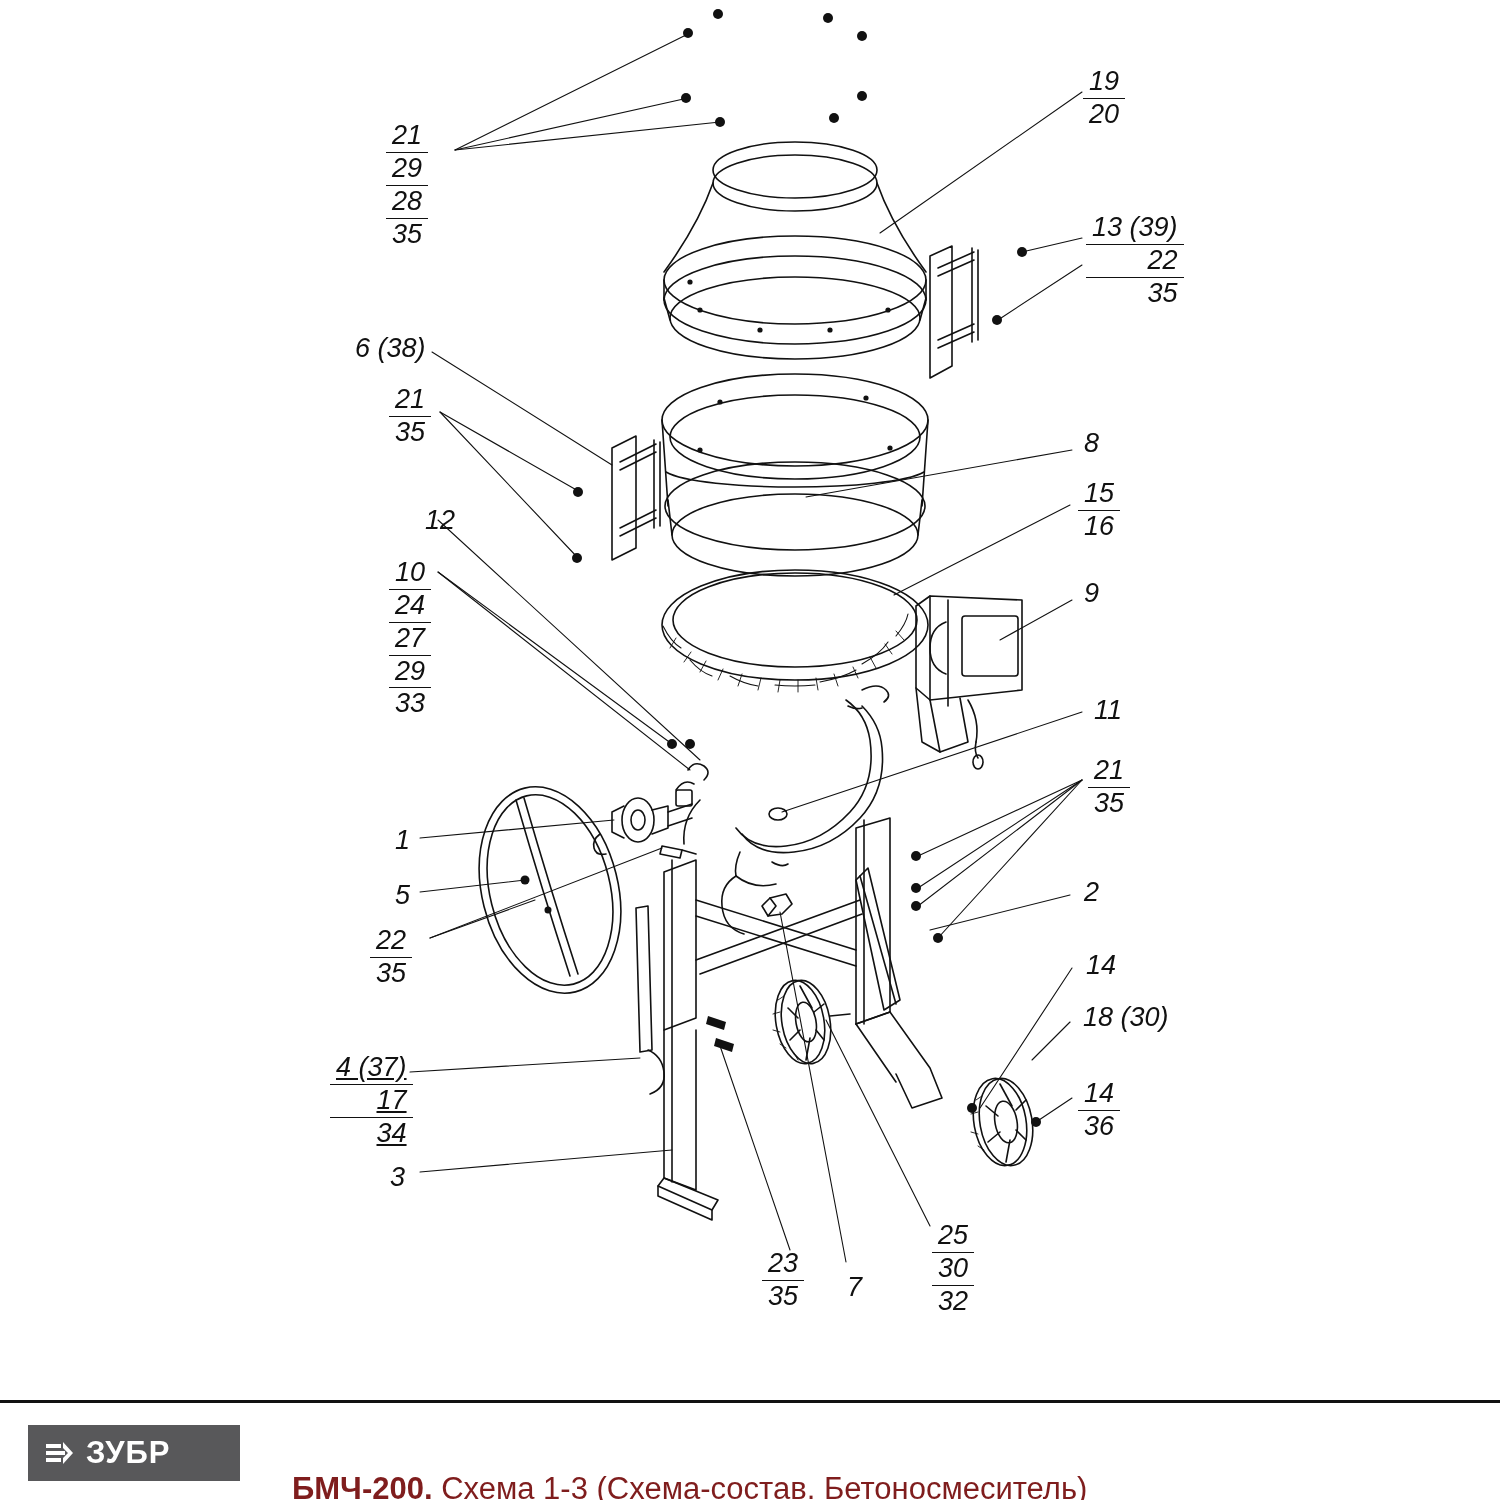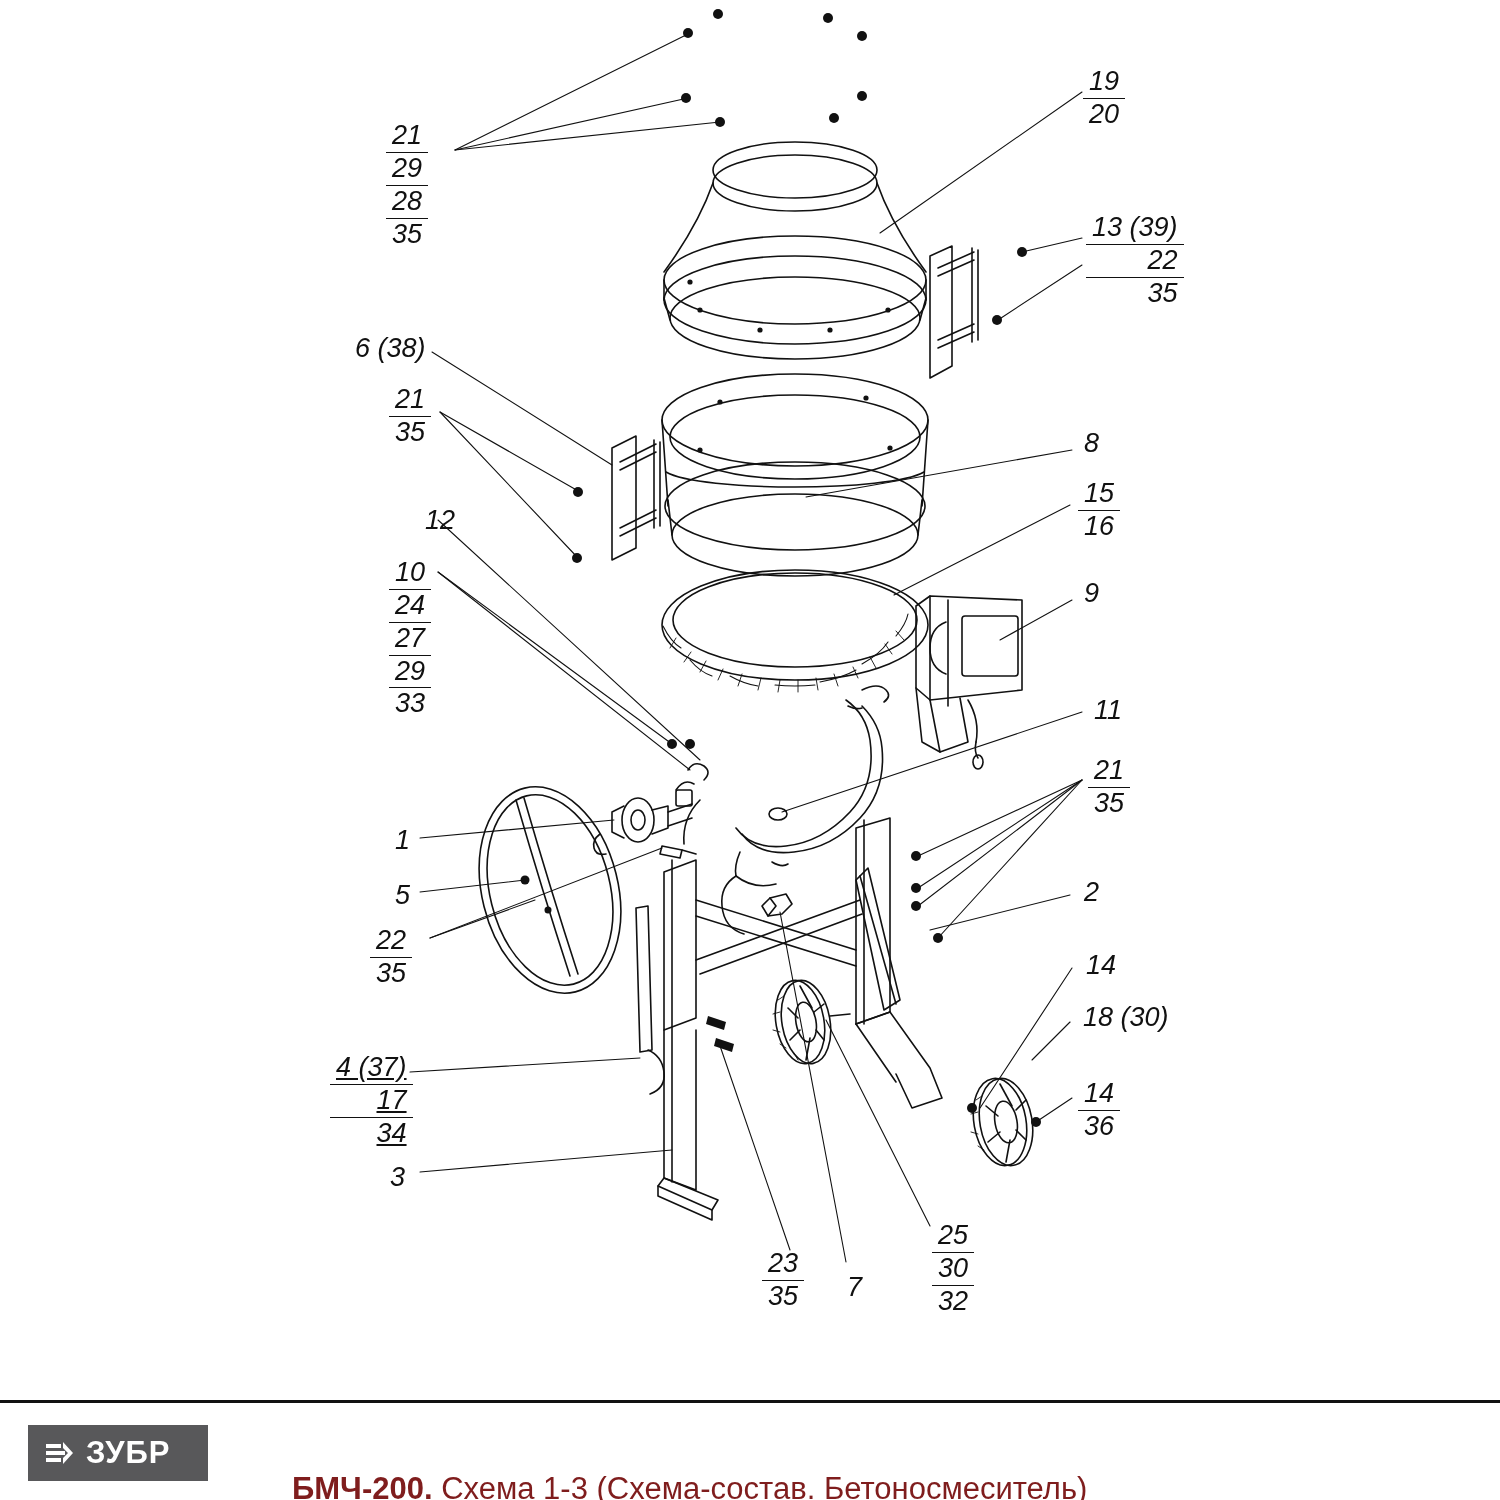--- a/index.html
+++ b/index.html
@@ -53,21 +53,21 @@
     top: 1400px;
     width: 1500px;
     height: 100px;
     border-top: 3px solid #111111;
     background: #ffffff;
   }
   #logo {
     position: absolute;
     left: 28px;
     top: 22px;
-    width: 180px;
+    width: 212px;
     height: 56px;
     background: #58585a;
     display: flex;
     align-items: center;
     gap: 10px;
     padding-left: 14px;
     box-sizing: border-box;
   }
   #logo .mark {
     width: 34px;

